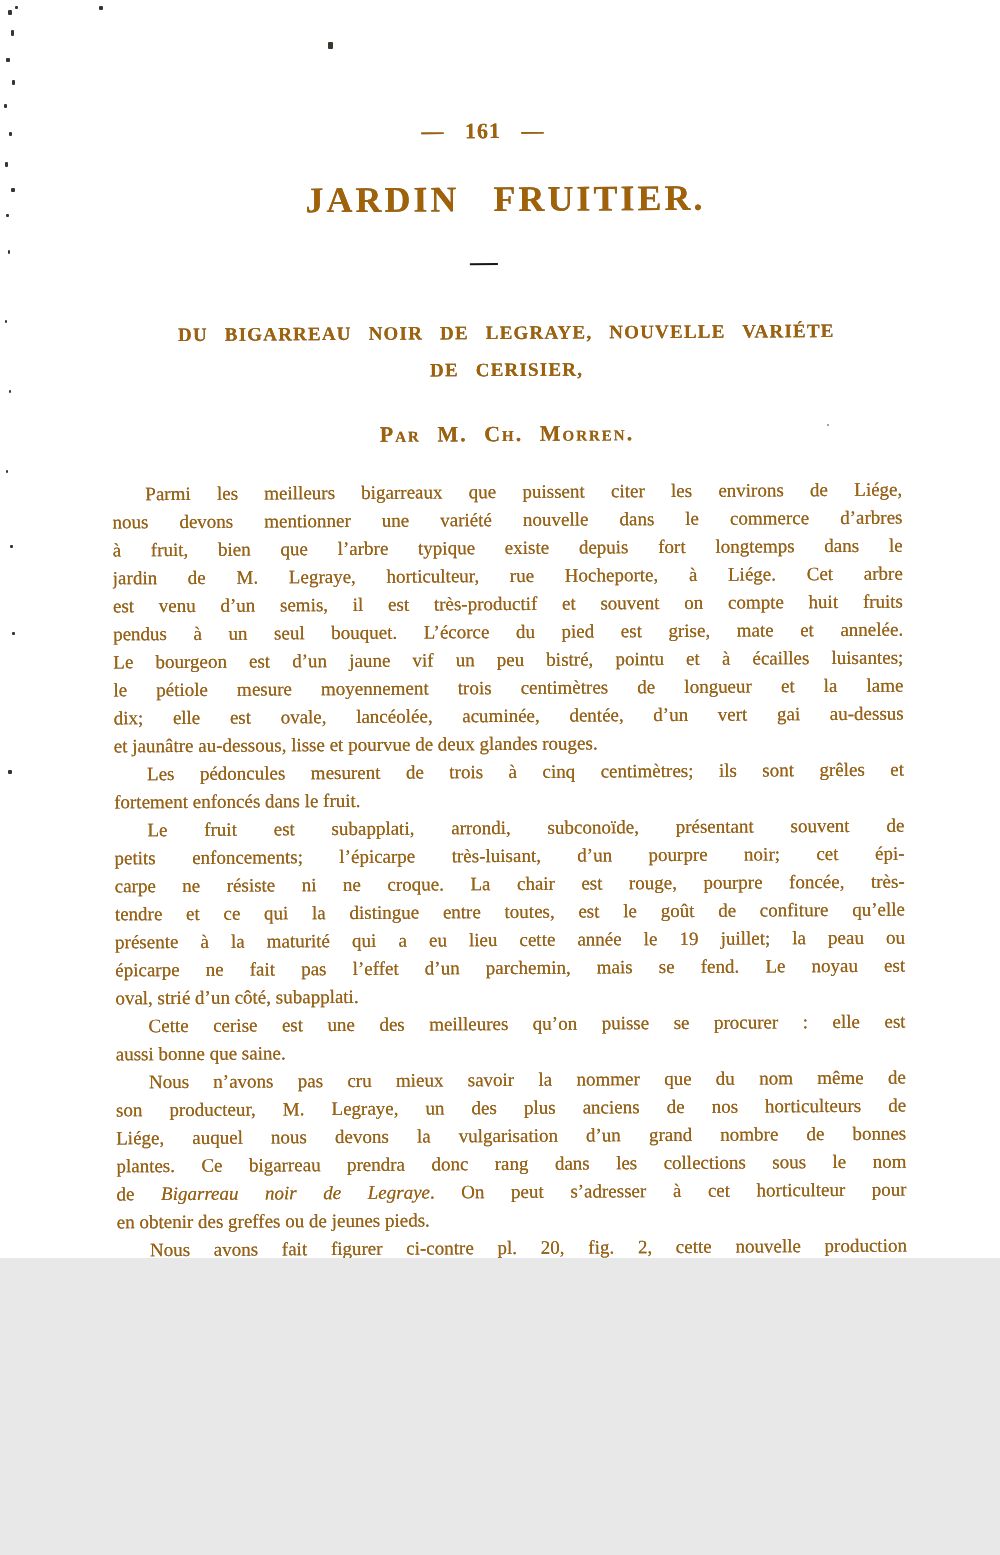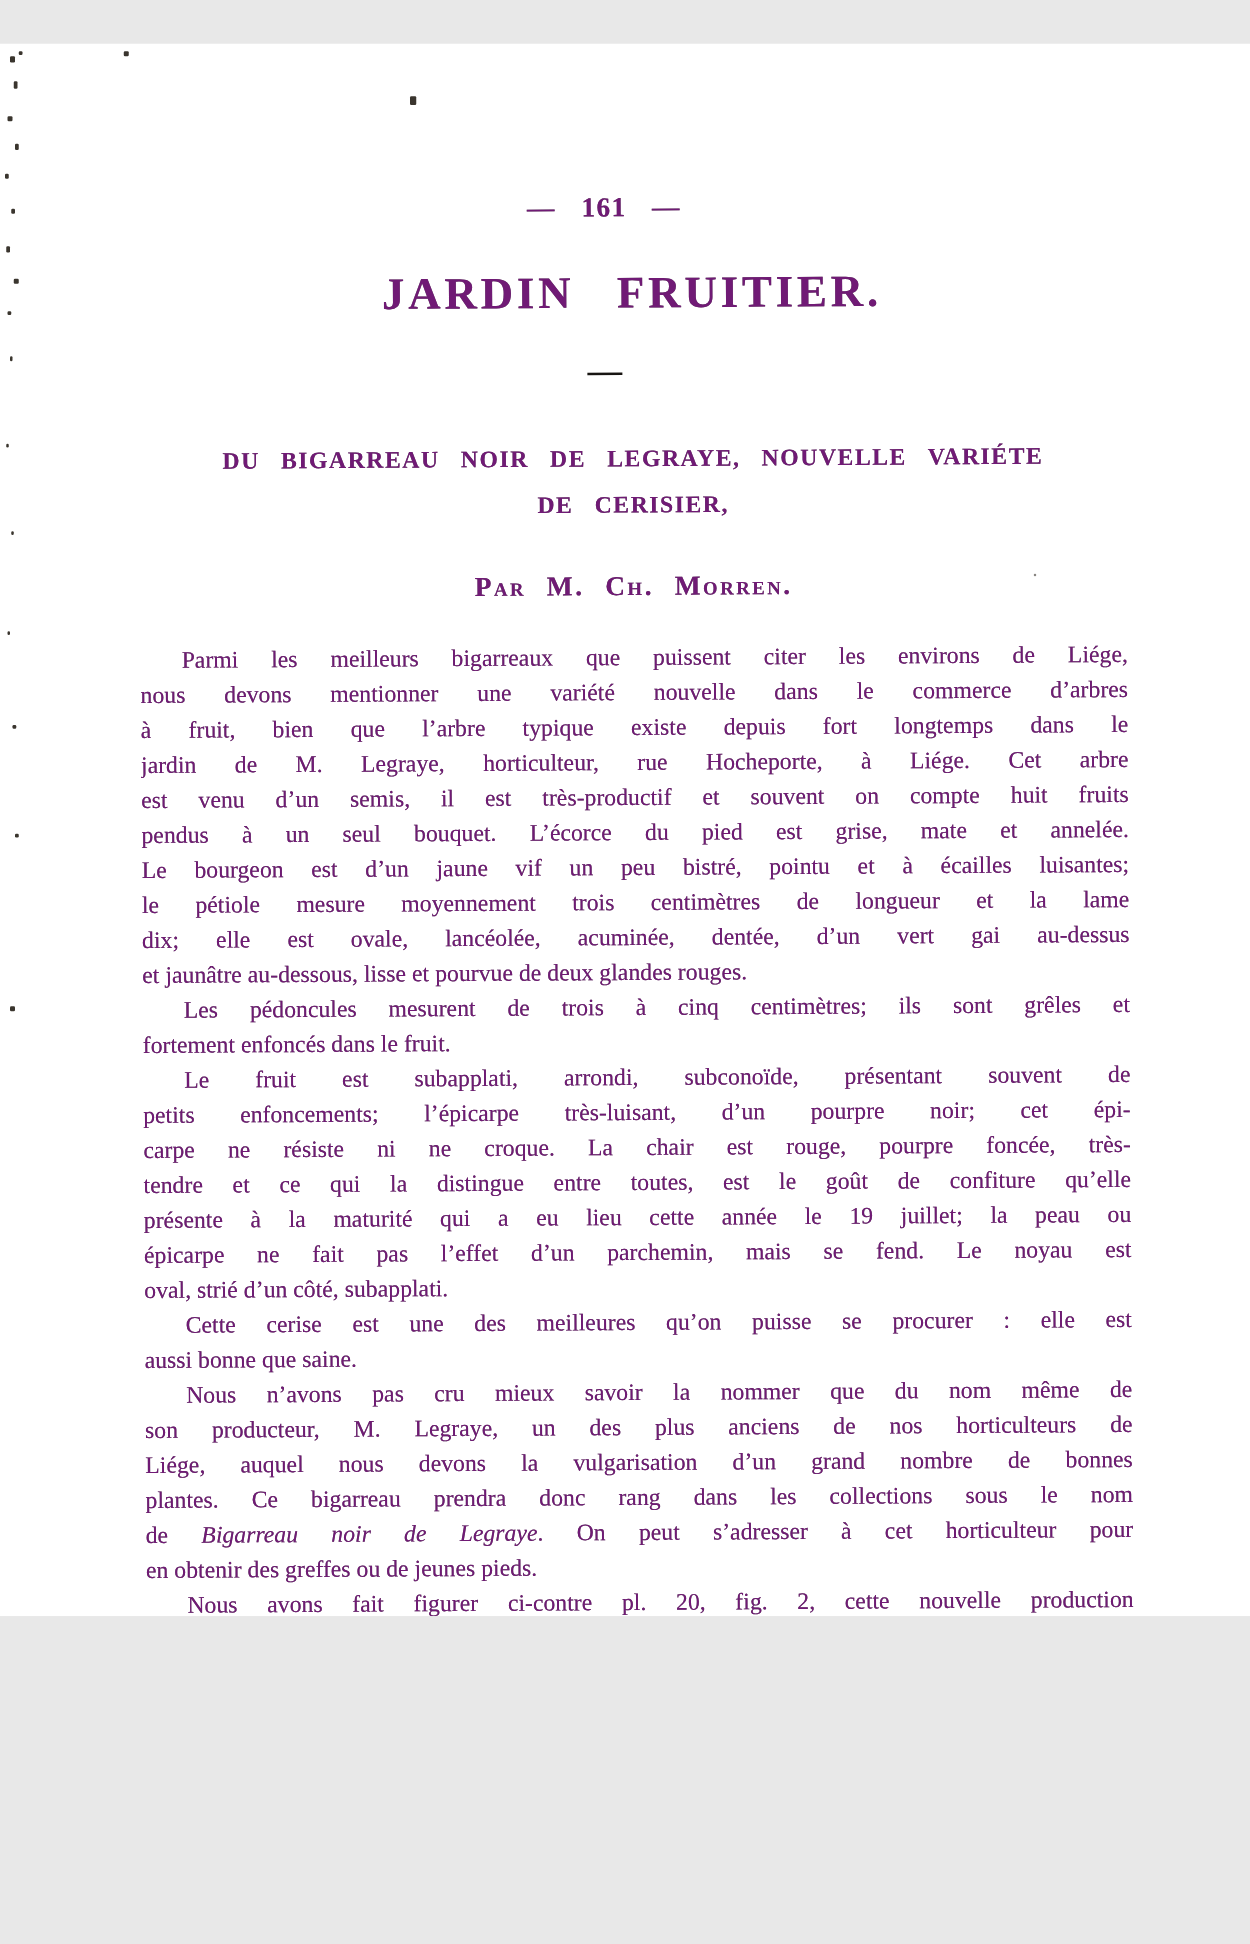--- a/index.html
+++ b/index.html
@@ -5,24 +5,23 @@
   html, body {
     margin: 0;
     padding: 0;
     background: #e8e8e8;
   }
   .page {
     position: relative;
     width: 1000px;
     height: 1258px;
     background: #ffffff;
-    color: #701a75;
+    color: #a16207;
     font-family: "Liberation Serif", serif;
     overflow: hidden;
-    margin-top: 35px;
   }
   .content {
     position: absolute;
     left: 110px;
     top: 118px;
     width: 790px;
     transform: rotate(-0.35deg);
     transform-origin: 50% 0;
     text-shadow: 0 0 0.5px rgba(10,8,6,0.6);
   }

